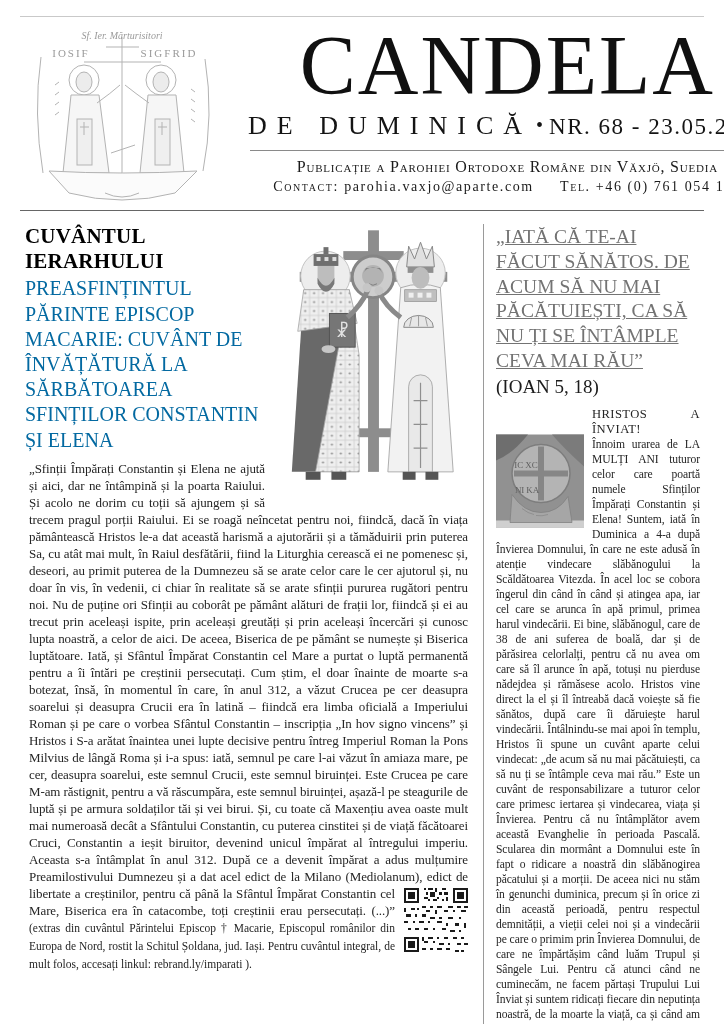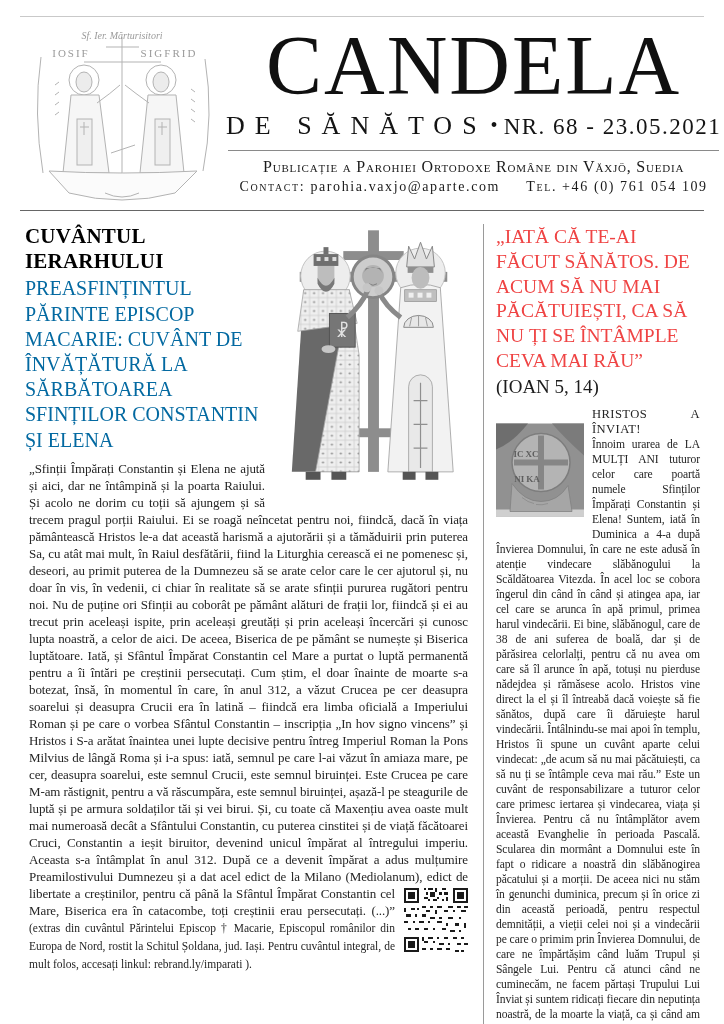--- a/index.html
+++ b/index.html
@@ -4,21 +4,21 @@
 <style>
   html,body { margin:0; padding:0; background:#e8e8e8; }
   .page {
     position:relative; width:724px; height:1024px; margin:0 auto;
     background:#ffffff; overflow:hidden;
     font-family:"Liberation Serif", serif; color:#252525;
   }
   .top-rule { border-top:1px solid #c9c9c9; margin:16px 20px 0 20px; }
 
   
-  .header { display:flex; padding:6px 24px 0 25px; gap:6px;justify-content:space-between; }
+  .header { display:flex; padding:6px 24px 0 25px; gap:28px;justify-content:space-between; }
   .sketch-box { flex:0 0 195px; height:178px; }
   .sketch-box svg { width:100%; height:100%; }
   .masthead { flex:1; text-align:center; }
   .masthead-title {
     font-size:84px; line-height:1.02; font-weight:400; color:#101010;
     letter-spacing:2px; margin:0; white-space:nowrap;
   }
   .subtitle-row { margin-top:2px; white-space:nowrap; color:#141414; }
   .subtitle { font-size:26px; letter-spacing:10px; }
   .bullet { font-size:20px; letter-spacing:2px; vertical-align:2px; }
@@ -48,27 +48,27 @@
   .body-l {
     font-size:13px; line-height:17px; text-align:justify; margin:4px;
     letter-spacing:-0.1px;
   }
   .qr-box { float:right; width:64px; height:64px; margin:3px 0 2px 9px; }
   .qr-box svg { width:100%; height:100%; }
   .credit { font-size:11.5px; letter-spacing:0; }
 
   
   .kicker-r { font-size:19px; font-weight:bold; line-height:1.2; margin:0; color:#111; }
-  .title-r  { font-size:19.5px; font-weight:normal; line-height:1.27; margin:1px 0 2px 0; color:#ef4444; }
+  .title-r  { font-size:19.5px; font-weight:normal; line-height:1.27; margin:1px 0 2px 0; color:#737373;text-decoration:underline; }
   .ref-r    { font-size:19px; margin:0 0 9px 0; color:#1c1c1c; }
   .body-r {
     font-size:11.6px; line-height:15px; text-align:justify; margin:0;
     letter-spacing:-0.1px;
   }
-  .ed-thumb { float:left; width:88px; height:112px; margin:7px 8px 2px 0;font-weight:bold; }
+  .ed-thumb { float:left; width:88px; height:112px; margin:18px 8px 2px 0; }
   .ed-thumb svg { width:100%; height:100%; }
   .lead-r { display:block; font-size:12.6px; letter-spacing:0.4px;padding-left:24px; }
 
   svg text { font-family:"Liberation Serif", serif; }
   .hand { font-style:italic; }
 </style>
 </head>
 <body>
 
 <div class="page">
@@ -118,21 +118,21 @@
           <text class="hand" x="97" y="16" font-size="10" text-anchor="middle">Sf. Ier. Mărturisitori</text>
           <text x="46" y="34" font-size="11" letter-spacing="2" text-anchor="middle">IOSIF</text>
           <text x="144" y="34" font-size="11" letter-spacing="2" text-anchor="middle">SIGFRID</text>
         </g>
       </svg>
     </div>
 
     <div class="masthead">
       <h1 class="masthead-title">CANDELA</h1>
       <div class="subtitle-row">
-        <span class="subtitle">DE SĂNĂTOS</span>
+        <span class="subtitle">DE DUMINICĂ</span>
         <span class="bullet">•</span>
         <span class="issue">NR. 68 - 23.05.2021</span>
       </div>
       <div class="masthead-rule"></div>
       <div class="publication-line">Publicație a Parohiei Ortodoxe Române din Văxjö, Suedia</div>
       <div class="contact-line">
         <span class="sc">Contact:</span>
         <span>parohia.vaxjo@aparte.com</span>
         <span class="gap"></span>
         <span class="sc">Tel.</span>
@@ -225,21 +225,21 @@
             <path fill="#1a1a1a" d="M9 0h1v1H9zM11 0h2v1h-2zM14 0h1v2h-1zM17 0h2v1h-2zM10 2h1v1h-1zM12 2h2v2h-2zM16 2h1v1h-1zM18 2h2v1h-2zM9 4h2v1H9zM15 4h1v1h-1zM19 4h1v2h-1zM11 5h1v1h-1zM13 5h2v1h-2zM17 5h1v1h-1zM8 8h2v1H8zM12 8h1v1h-1zM15 8h2v1h-2zM20 8h2v1h-2zM24 8h2v1h-2zM27 8h2v1h-2zM0 9h1v2H0zM3 9h2v1H3zM6 9h1v1H6zM10 10h2v1h-2zM14 10h1v2h-1zM18 10h2v1h-2zM22 10h1v1h-1zM26 10h2v1h-2zM1 12h2v1H1zM5 12h1v1H5zM8 12h2v1H8zM12 13h2v1h-2zM16 13h1v1h-1zM20 13h2v1h-2zM25 13h1v1h-1zM0 15h2v1H0zM4 15h1v1H4zM7 15h2v1H7zM11 15h1v1h-1zM15 15h2v1h-2zM19 16h1v1h-1zM23 16h2v1h-2zM27 16h1v2h-1zM2 18h1v1H2zM5 18h2v1H5zM9 18h2v1H9zM13 18h1v1h-1zM17 18h2v1h-2zM21 19h2v1h-2zM25 19h1v1h-1zM8 22h1v2H8zM11 22h2v1h-2zM15 22h1v1h-1zM18 22h2v1h-2zM22 22h2v1h-2zM26 22h1v1h-1zM9 24h2v1H9zM13 24h1v1h-1zM16 25h2v1h-2zM20 25h1v1h-1zM24 25h2v1h-2zM27 25h2v1h-2zM8 27h2v1H8zM12 27h1v1h-1zM15 27h2v1h-2zM19 27h2v1h-2zM23 28h2v1h-2zM26 28h1v1h-1z"></path>
           </svg>
         </span><span>Constantin cel Mare, Biserica era în catacombe, toți creștinii erau persecutați. (...)” </span><span class="credit">(extras din cuvântul Părintelui Episcop † Macarie, Episcopul românilor din Europa de Nord, rostit la Schitul Șoldana, jud. Iași. Pentru cuvântul integral, de mult folos, accesați linkul: rebrand.ly/imparati ).</span>
       </p>
     </div>
 
     <div class="divider"></div>
 
     <div class="col-right">
       <h3 class="title-r">„IATĂ CĂ TE-AI FĂCUT SĂNĂTOS. DE ACUM SĂ NU MAI PĂCĂTUIEȘTI, CA SĂ NU ȚI SE ÎNTÂMPLE CEVA MAI RĂU”</h3>
-      <div class="ref-r">(IOAN 5, 14)</div>
+      <div class="ref-r">(IOAN 5, 18)</div>
 
       <p class="body-r">
         <span class="ed-thumb">
           <svg viewBox="0 0 88 93">
             <rect width="88" height="93" fill="#919191"></rect>
             <path d="M0,0 H32 Q16,20 0,26 Z" fill="#6e6e6e"></path>
             <path d="M88,0 V32 Q68,14 56,0 Z" fill="#7b7b7b"></path>
             <rect x="0" y="86" width="88" height="7" fill="#cfcfcf"></rect>
             <circle cx="45" cy="39" r="29" fill="#b4b4b4" stroke="#7d7d7d" stroke-width="1.5"></circle>
             <rect x="42" y="12" width="6" height="54" fill="#868686"></rect>

